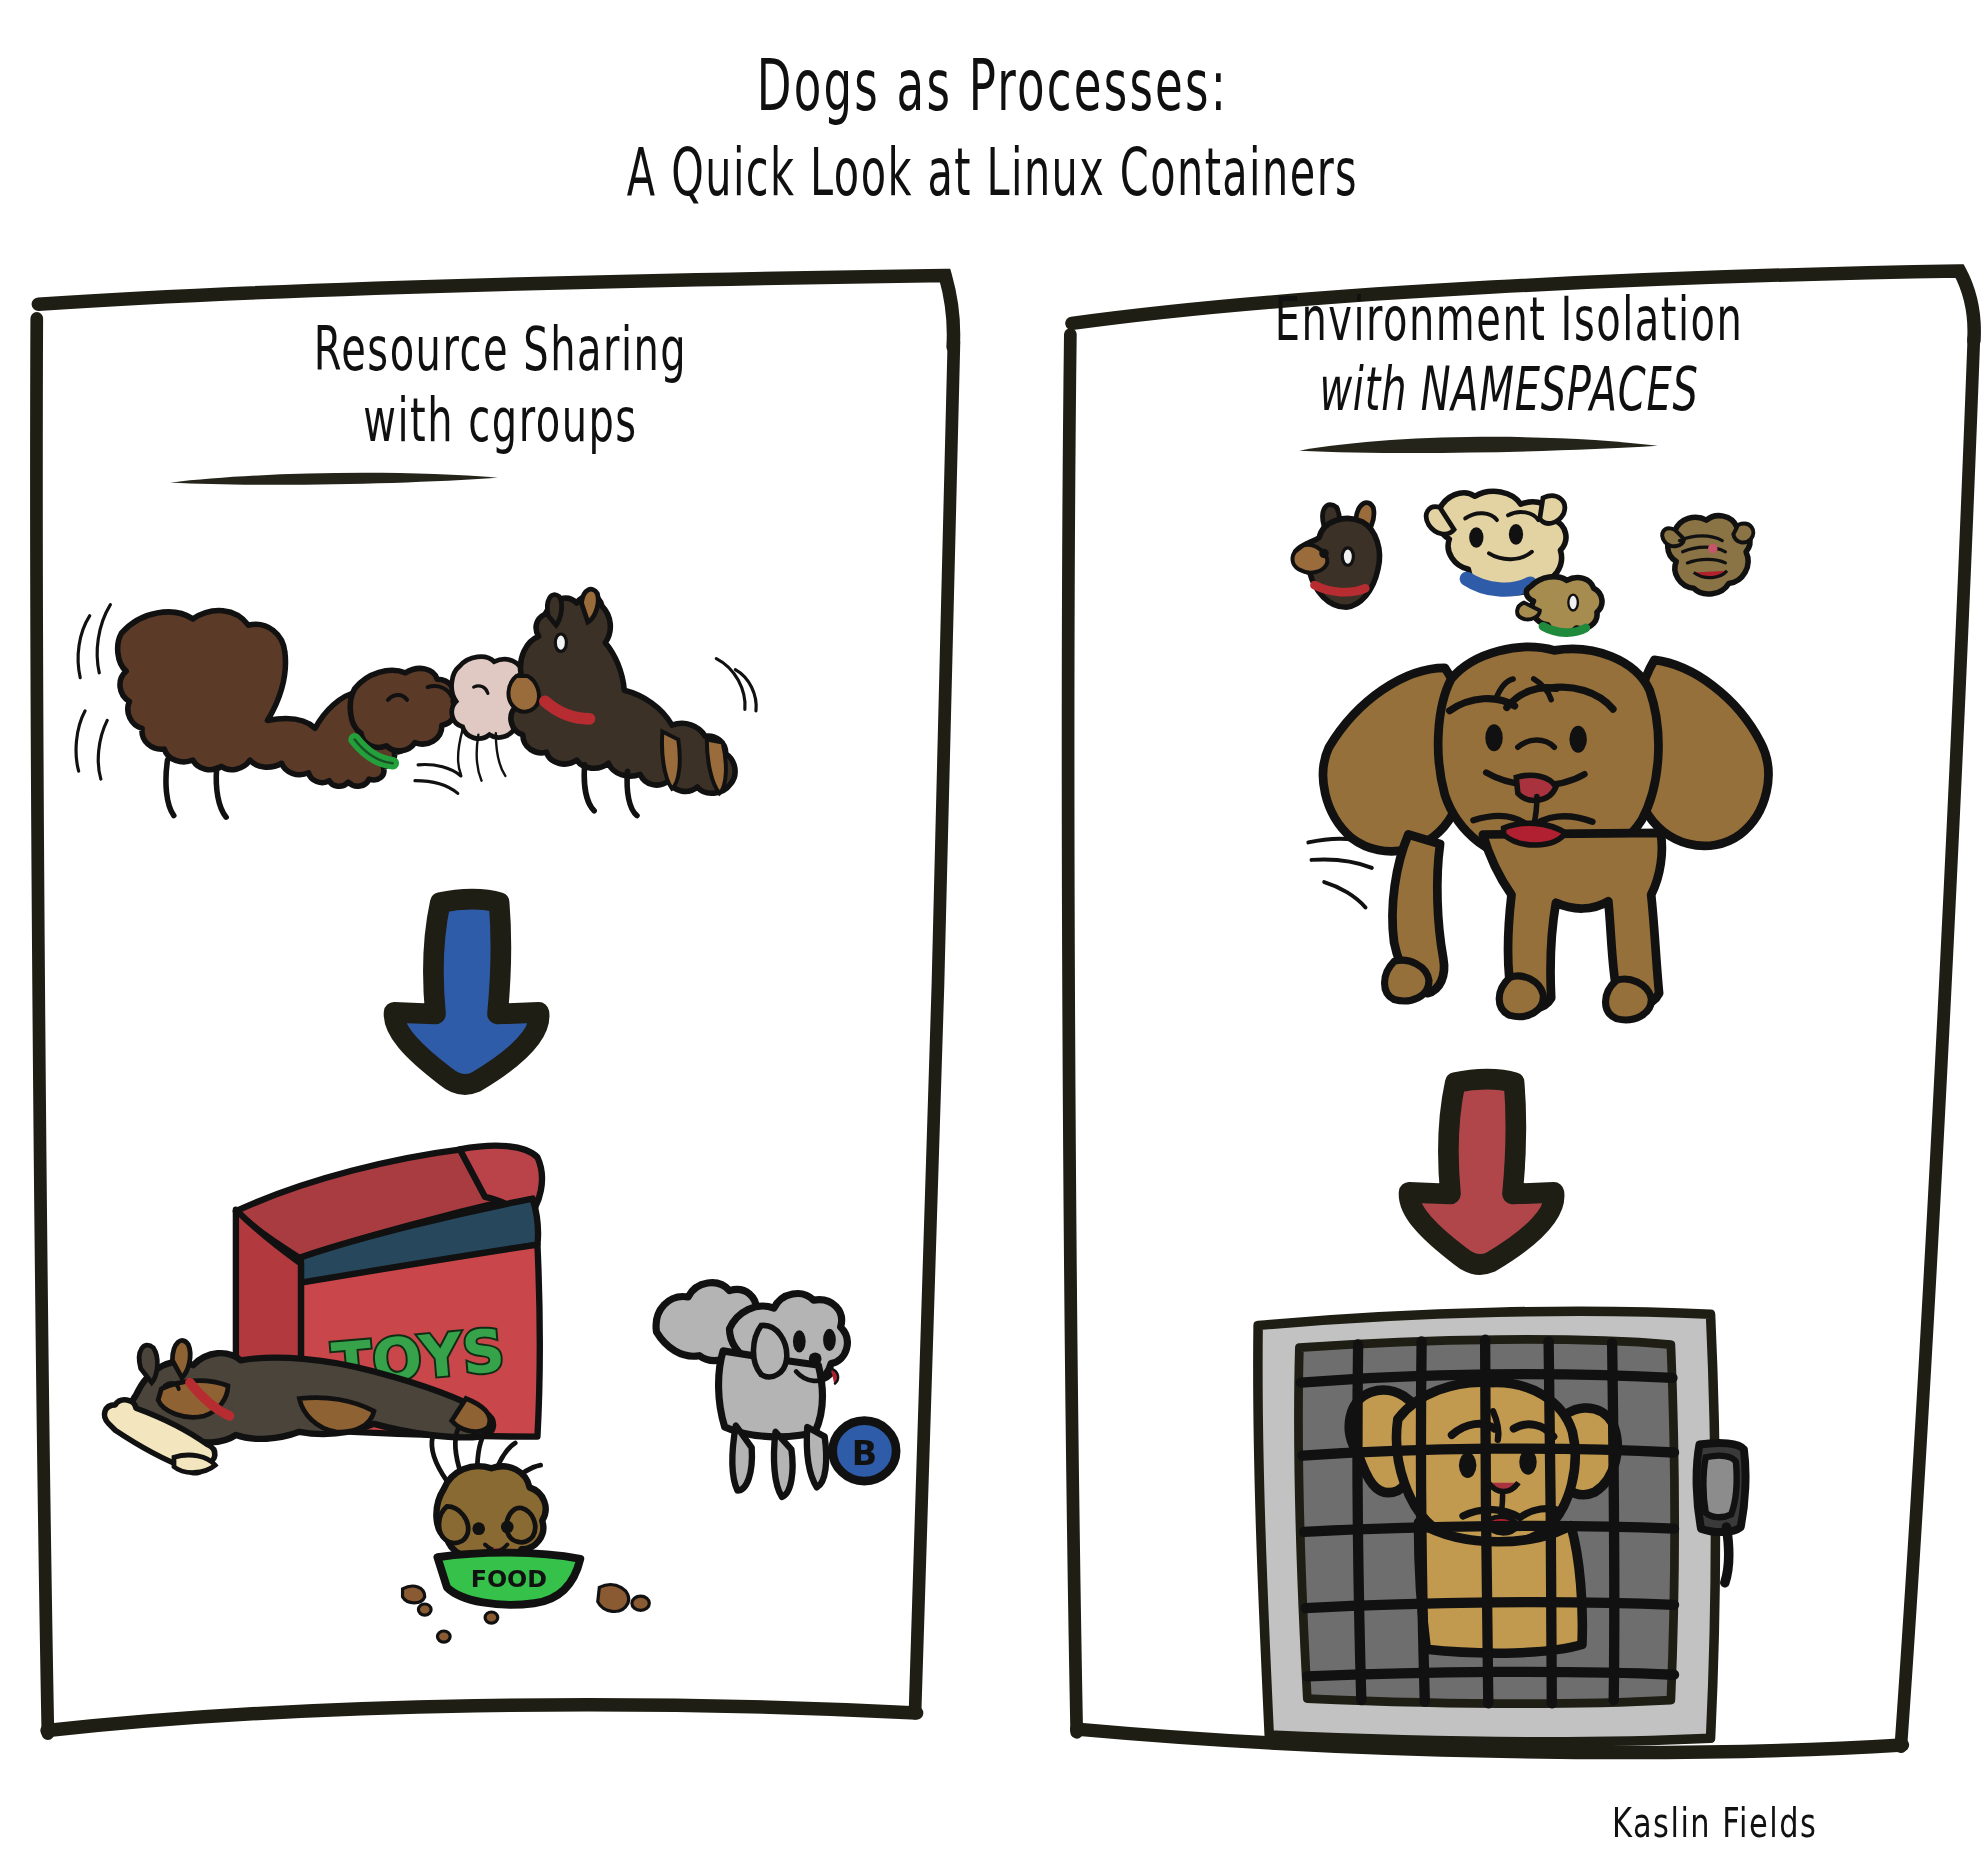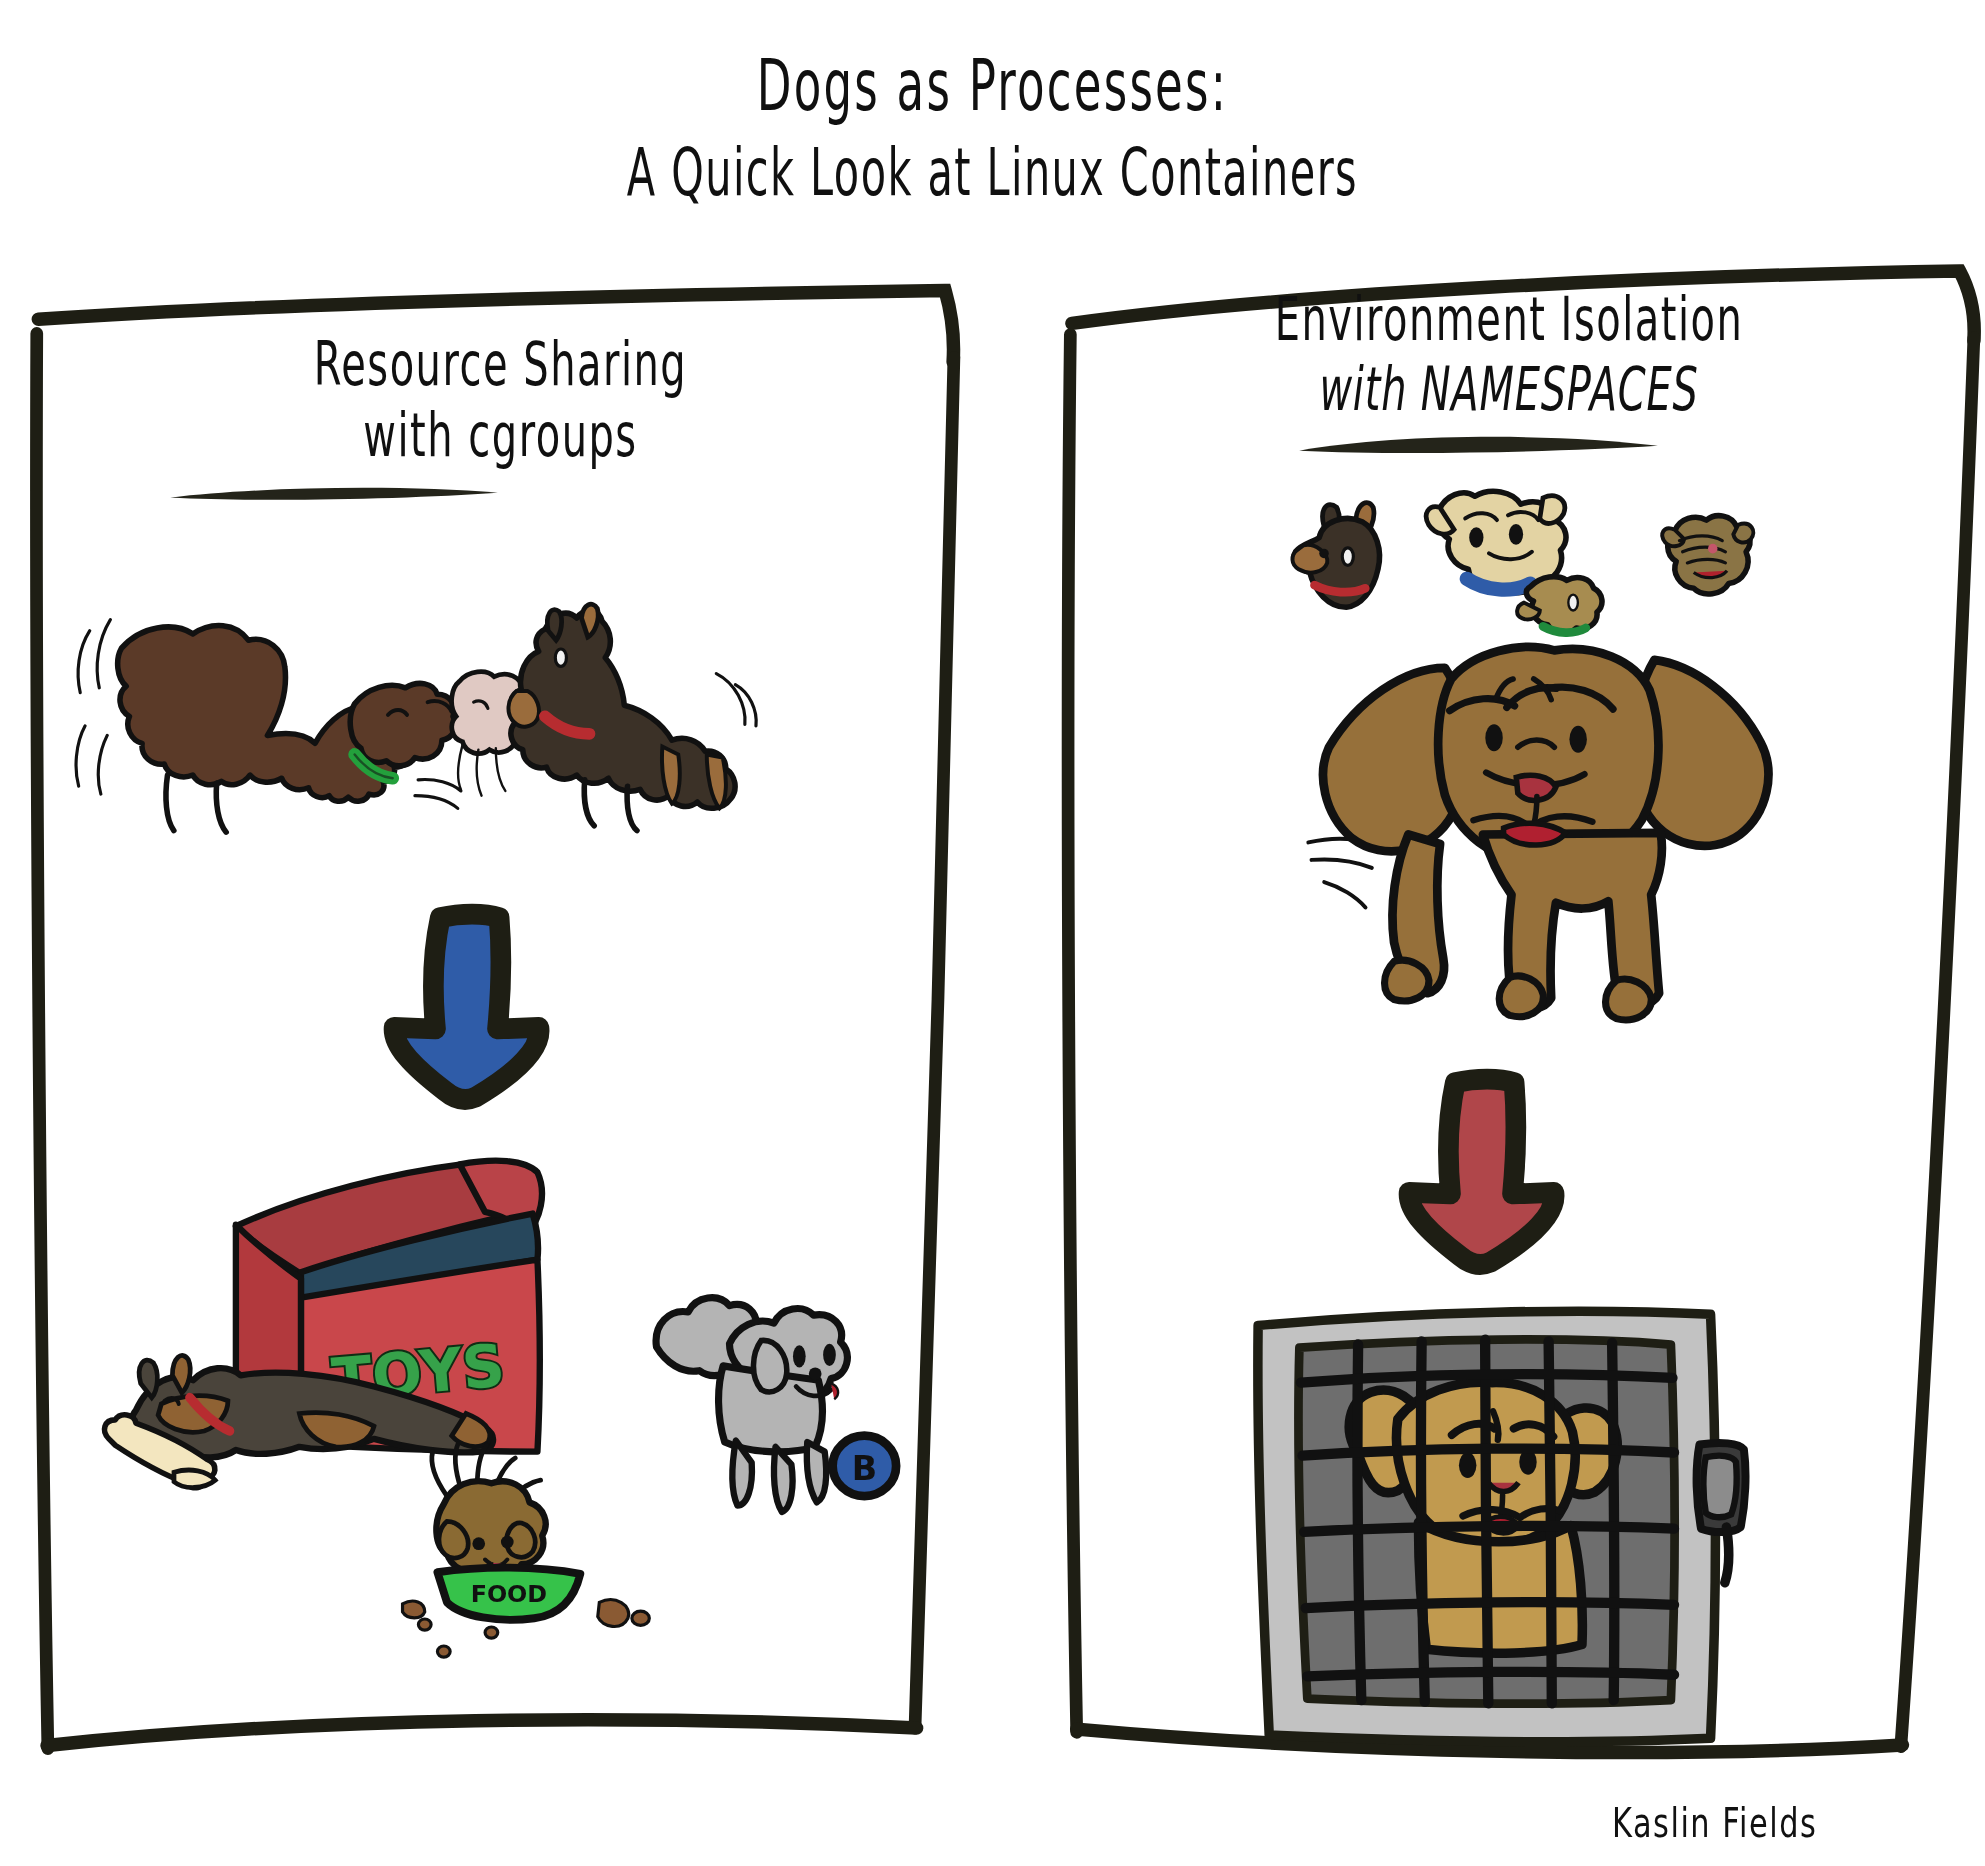--- a/index.html
+++ b/index.html
@@ -25,21 +25,21 @@
     position:absolute;left:0;top:133px;width:1985px;text-align:center;
     font-family:"DejaVu Sans", sans-serif;
     font-size:46px;letter-spacing:1.6px;color:#101010;
     transform:scaleY(1.45) scaleX(0.9);
     transform-origin:center top;
   }
 
   
   .panel{position:absolute;}
   .panel-frame{position:absolute;left:0;top:0;width:100%;height:100%;}
-  .panel-left{left:32px;top:289px;width:937px;height:1501px;}
+  .panel-left{left:32px;top:274px;width:937px;height:1501px;}
   .panel-right{left:1064px;top:271px;width:921px;height:1501px;}
 
   .panel-head{
     position:absolute;left:0;width:100%;text-align:center;
     color:#101010;font-family:"DejaVu Sans", sans-serif;
   }
   .head-l1{font-size:43px;letter-spacing:1.6px;transform:scaleY(1.4) scaleX(0.93);transform-origin:center top;}
   .head-l2{font-size:43px;letter-spacing:1.6px;transform:scaleY(1.4) scaleX(0.93);transform-origin:center top;}
   .head-l2.italic{font-style:italic;letter-spacing:0.8px;}
   .rule{position:absolute;}

